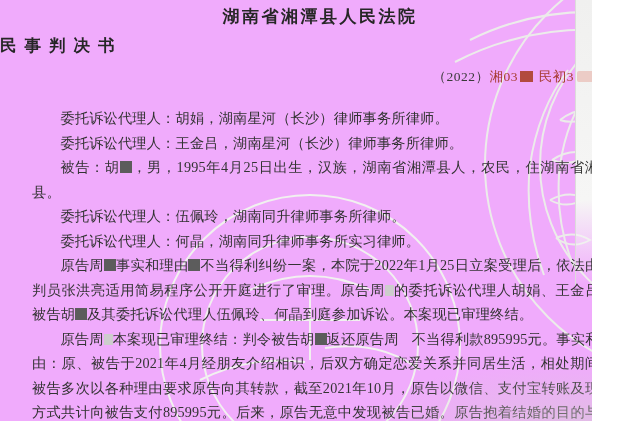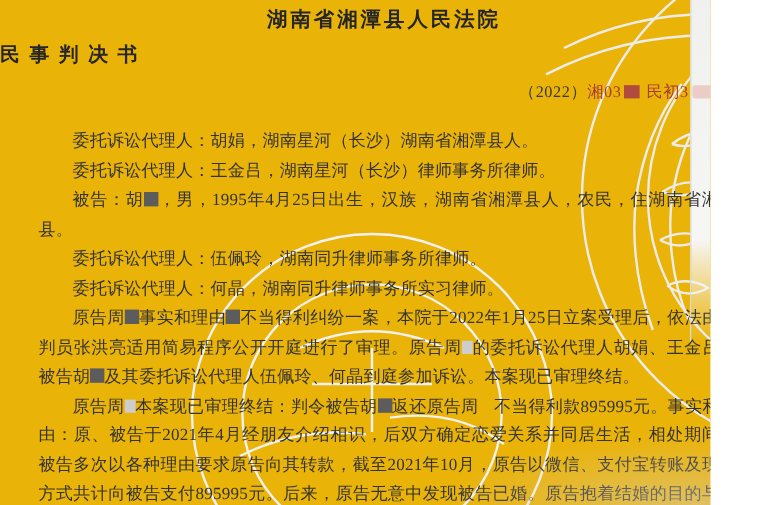--- a/index.html
+++ b/index.html
@@ -1,18 +1,18 @@
 <!DOCTYPE html>
 <html><head>
 <meta charset="utf-8">
 <style>
   html,body{margin:0;padding:0;background:#ffffff;}
   .page{
     position:relative;width:592px;height:421px;overflow:hidden;
-    background:#eab308;
+    background:#f0abfc;
     font-family:"Liberation Serif","DejaVu Serif",serif;
     color:#333;
   }
   .watermark{position:absolute;left:0;top:0;width:640px;height:421px;pointer-events:none;}
   .edge-band{
     position:absolute;right:0;top:0;width:16px;height:285px;
     background:linear-gradient(to bottom,#f0f0ef 0%,#f6f6f5 70%,rgba(250,250,250,0) 100%);
     border-left:1px solid #dcdcda;
   }
   .content{position:absolute;left:0;top:0;width:640px;height:421px;}
@@ -72,21 +72,21 @@
   <div class="edge-band"></div>
 
   <div class="content">
     <div class="court-title">湖南省湘潭县人民法院</div>
 
     <div class="doc-title">民事判决书</div>
 
     <div class="case-line"><span>（2022）</span><span class="red">湘03</span><span class="redact red"></span><span class="red"> 民初3</span><span class="redact pink"></span><span class="red">号</span></div>
 
     <div class="body-block">
-        <p class="para"><span>委托诉讼代理人：胡娟，湖南星河（长沙）湖南省湘潭县人。</span></p>
+        <p class="para"><span>委托诉讼代理人：胡娟，湖南星河（长沙）律师事务所律师。</span></p>
         <p class="para"><span>委托诉讼代理人：王金吕，湖南星河（长沙）律师事务所律师。</span></p>
         <p class="para"><span>被告：胡</span><span class="redact dark"></span><span>，男，1995年4月25日出生，汉族，湖南省湘潭县人，农民，住湖南省湘潭县。</span></p>
         <p class="para"><span>委托诉讼代理人：伍佩玲，湖南同升律师事务所律师。</span></p>
         <p class="para"><span>委托诉讼代理人：何晶，湖南同升律师事务所实习律师。</span></p>
         <p class="para"><span>原告周</span><span class="redact dark"></span><span>事实和理由</span><span class="redact dark"></span><span>不当得利纠纷一案，本院于2022年1月25日立案受理后，依法由审判员张洪亮适用简易程序公开开庭进行了审理。原告周</span><span class="redact light"></span><span>的委托诉讼代理人胡娟、王金吕，被告胡</span><span class="redact dark"></span><span>及其委托诉讼代理人伍佩玲、何晶到庭参加诉讼。本案现已审理终结。</span></p>
         <p class="para"><span>原告周</span><span class="redact light"></span><span>本案现已审理终结：判令被告胡</span><span class="redact dark"></span><span>返还原告周</span><span class="redact gap"></span><span>不当得利款895995元。事实和理由：原、被告于2021年4月经朋友介绍相识，后双方确定恋爱关系并同居生活，相处期间，被告多次以各种理由要求原告向其转款，截至2021年10月，原告以微信、支付宝转账及现金方式共计向被告支付895995元。后来，原告无意中发现被告已婚。原告抱着结婚的目的与被告交</span></p>
       </div>
 
   </div>
 

